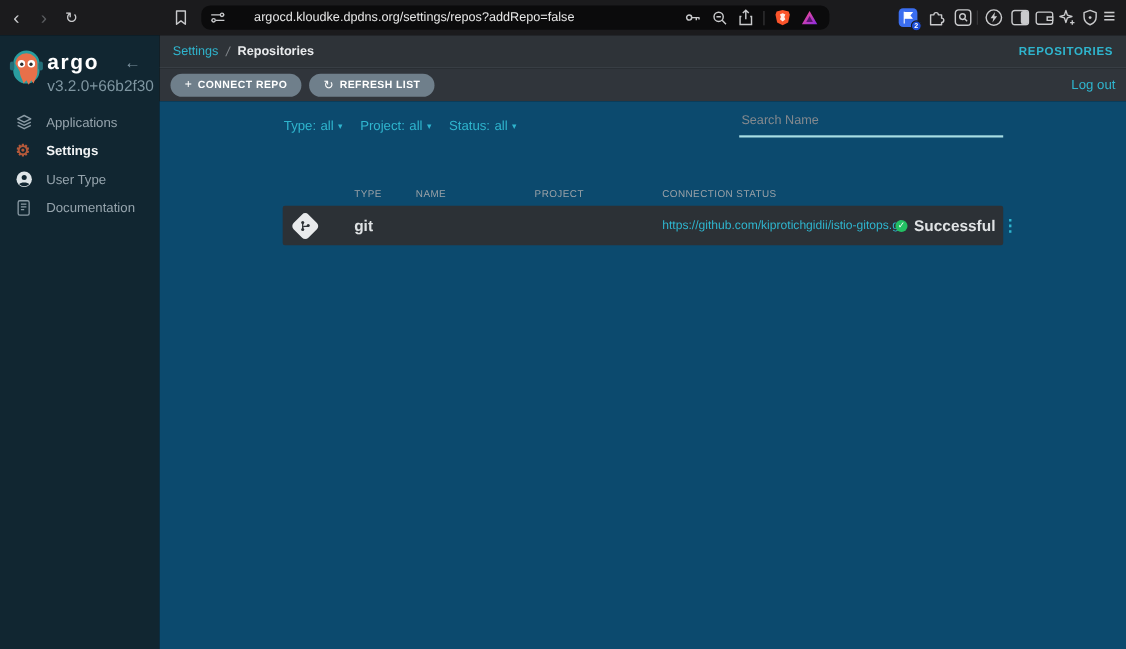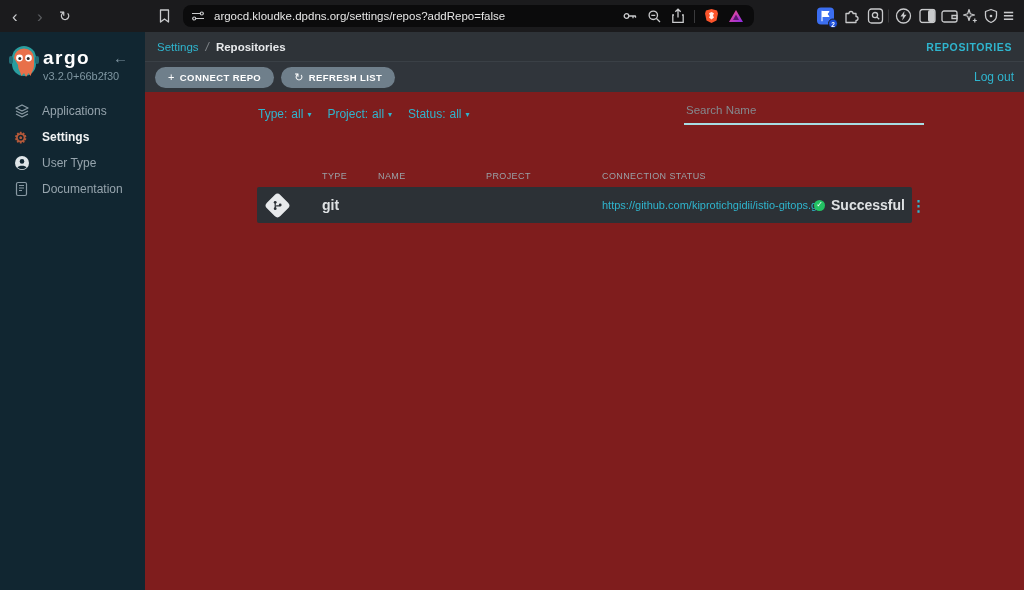--- a/index.html
+++ b/index.html
@@ -4,63 +4,63 @@
 <style>
   * { margin:0; padding:0; box-sizing:border-box; }
   html,body { width:1024px; height:590px; overflow:hidden; background:#000; font-family:"Liberation Sans",sans-serif; }
 
   
   .chrome { position:relative; width:1024px; height:32px; background:#1b1b1d; }
   .chrome .abs { position:absolute; top:50%; transform:translateY(-50%); display:flex; align-items:center; }
   .navglyph { color:#c9cacc; font-size:17px; line-height:1; cursor:default; }
   .navglyph.dim { color:#5b5d60; }
   .reload { font-size:14px; }
-  .urlbar { left:183px; width:571px; height:22px; background:#0b0b0c; border-radius:8px; display:flex; align-items:center; }
+  .urlbar { left:183px; width:571px; height:22px; background:#0b0b0c; border-radius:8px; display:flex; align-items:center;gap:17px; }
   .url-text { color:#e6e6e6; font-size:11.5px; margin-left:9px; white-space:nowrap; }
   .pill-icons { margin-left:auto; display:flex; align-items:center; gap:9px; margin-right:10px; }
   .vdiv { width:1px; height:13px; background:#3a3a3c; }
   .ic { display:flex; align-items:center; justify-content:center; }
   .ext-blue { position:relative; width:17px; height:17px; background:#3b6ef0; border-radius:4px; }
   .ext-badge { position:absolute; right:-4px; bottom:-4px; width:10px; height:10px; background:#1d4ed8; border:1px solid #1b1b1d; border-radius:50%; color:#fff; font-size:6.5px; display:flex; align-items:center; justify-content:center; font-weight:bold; }
   .hamburger { color:#c9cacc; font-size:19px; font-weight:bold; }
 
   
   .app { display:flex; width:1024px; height:558px; }
 
   
   .sidebar { position:relative; width:145px; flex-shrink:0; background:#112631; }
   .logo-mark { position:absolute; left:8px; top:13px; }
   .logo-text { position:absolute; left:43px; top:15px; color:#fff; font-size:19px; font-weight:700; letter-spacing:1.5px; }
   .collapse { position:absolute; right:17px; top:17px; color:#7d93a0; font-size:15px; cursor:pointer; }
-  .version { position:absolute; left:43px; top:38px; color:#7f96a1; font-size:11px; }
+  .version { position:absolute; left:43px; top:38px; color:#7f96a1; font-size:14px; }
   .nav { position:absolute; left:0; top:66px; width:100%; }
   .nav-item { display:flex; align-items:center; height:26px; padding-left:14px; cursor:pointer; color:#96a4ad; font-size:12px; }
   .nav-item .nicon { width:18px; margin-right:10px; display:flex; align-items:center; color:#8a9aa4; }
   .nav-item.active { color:#f2f4f5; font-weight:700; }
   .nav-item.active .nicon { color:#b4593a; }
   .gear-glyph { font-size:15px; line-height:1; }
 
   
   .main { flex:1; display:flex; flex-direction:column; }
   .bar1 { height:30px; background:#2e3338; border-bottom:1px solid #3a4046; display:flex; align-items:center; padding:0 12px; }
   .crumb-link { color:#2fb5ce; font-size:11.5px; cursor:pointer; }
   .crumb-sep { color:#82878c; font-size:12px; margin:0 7px; font-style:italic; }
   .crumb-cur { color:#e8eaec; font-size:11.5px; font-weight:700; }
   .spacer { flex:1; }
   .page-label { color:#2fb5ce; font-size:10.5px; font-weight:700; letter-spacing:.6px; }
   .bar2 { height:30px; background:#30353b; display:flex; align-items:center; padding:0 10px; gap:7px; }
   .btn { background:#6f7f8b; color:#fff; border:none; border-radius:11px; height:21px; padding:0 13px; font-size:9.5px; font-weight:700; letter-spacing:.4px; display:flex; align-items:center; gap:5px; cursor:pointer; font-family:"Liberation Sans",sans-serif; }
   .btn .bicon { font-size:11px; font-weight:400; }
   .logout { color:#2fb5ce; font-size:12px; cursor:pointer; }
 
-  .content { flex:1; background:#7f1d1d; position:relative;padding-left:44px; }
+  .content { flex:1; background:#0c4a6e; position:relative;padding-left:44px; }
   .filters { position:absolute; left:113px; top:15px; display:flex; gap:16px; }
   .filter { color:#2fb5ce; font-size:12px; cursor:pointer; display:flex; align-items:center; gap:4px; }
   .filter .caret { font-size:8px; }
-  .search-wrap { position:absolute; left:527px; top:8px; width:240px;margin-left:12px; }
+  .search-wrap { position:absolute; left:527px; top:8px; width:240px; }
   .search-input { width:100%; background:transparent; border:none; outline:none; border-bottom:2px solid #a8dde3; color:#d7d9db; font-size:11.5px; padding:4px 2px 7px; font-family:"Liberation Sans",sans-serif; }
   .search-input::placeholder { color:#84898e; }
 
   .tbl { position:absolute; left:112px; top:46px; width:655px;margin-top:33px; }
   .tbl-head { display:grid; grid-template-columns:65px 56px 108px 116px 212px 1fr; font-size:9px; color:#9aa1a7; letter-spacing:.4px; }
   .tbl-row { display:grid; grid-template-columns:65px 56px 108px 116px 212px 1fr; align-items:center; height:36px; background:#2c3136; border-radius:2px; margin-top:6px; cursor:pointer; }
   .cell { font-size:14px; color:#dfe2e4;font-weight:bold; }
   .repo-link { color:#2fb5ce; font-size:11px; text-decoration:none; white-space:nowrap; }
   .diamond-wrap { padding-left:11px; }
   .diamond { position:relative; width:19px; height:19px; background:#e8eaec; border-radius:4px; transform:rotate(45deg); display:flex; align-items:center; justify-content:center; }

